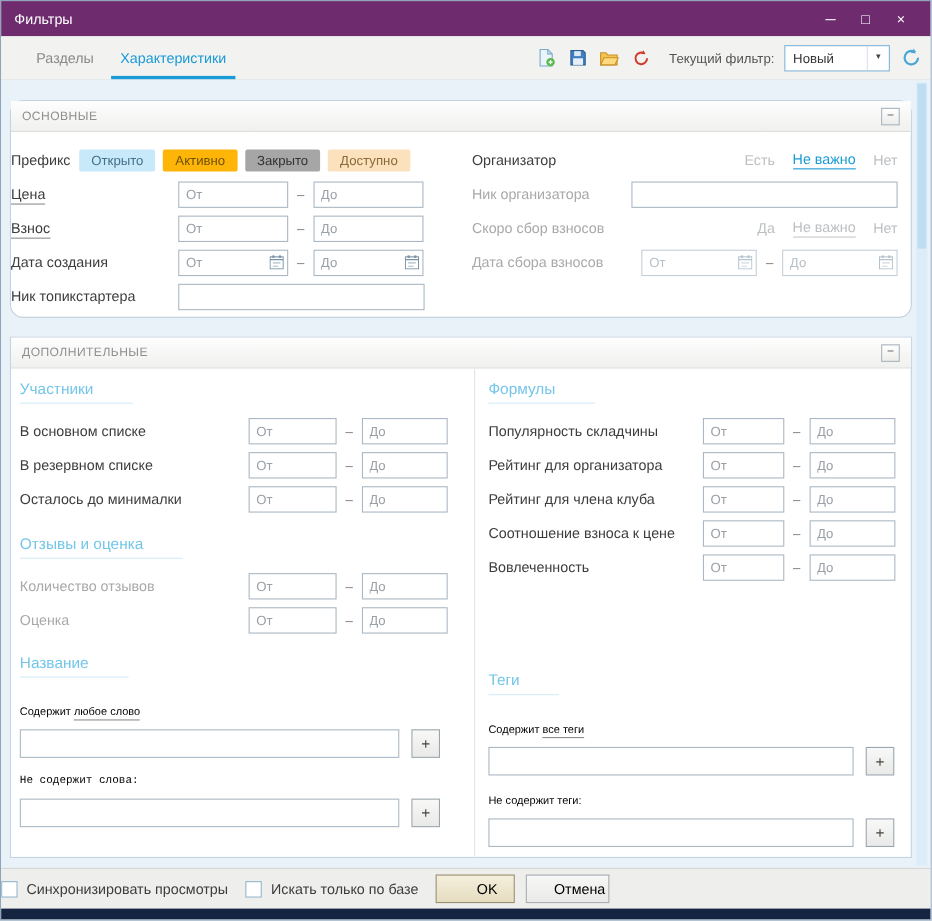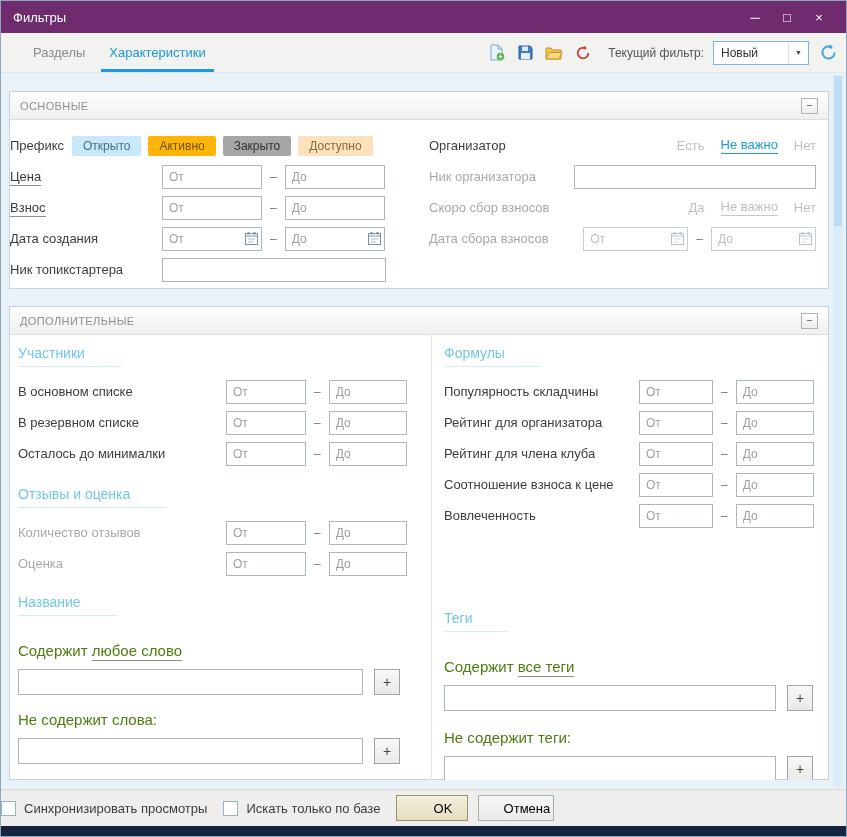--- a/index.html
+++ b/index.html
@@ -20,21 +20,21 @@
   .tab.active::after { content:""; position:absolute; left:4px; right:4px; bottom:0; height:3px; background:var(--accent,#1a9ad6); }
   .tab-tools { margin-left:auto; display:flex; align-items:center; gap:9px; padding-right:8px; }
   .toolicon { width:20px; height:20px; display:flex; align-items:center; justify-content:center; }
   .cur-filter-label { font-size:12px; color:#555; margin-left:6px; }
   .filter-select { width:96px; height:24px; background:#fff; border:1px solid #82b3d6; display:flex; align-items:center; font-size:12px; color:#333; padding-left:7px; }
   .filter-select .arrow { margin-left:auto; font-size:7px; color:#444; padding:0 6px; border-left:1px solid #d7e2ea; align-self:stretch; display:flex; align-items:center; }
 
   
   .content { position:absolute; top:72px; left:0; right:0; bottom:47px; background:#e9f2f9; }
   .section { position:absolute; left:8px; right:17px; background:#fff; border:1px solid #c3d3df; }
-  .sec-basic { top:18px; height:198px; }
+  .sec-basic { top:18px; height:198px;border-radius:12px; }
   .sec-add { top:233px; height:474px; }
   .sec-header { height:28px; background:linear-gradient(#fefefe,#f0f0ee); border-bottom:1px solid #dddddb; display:flex; align-items:center; padding:0 10px; }
   .sec-title { font-size:11px; color:#8f8f8f; letter-spacing:.4px; }
   .collapse-btn { margin-left:auto; width:17px; height:16px; border:1px solid #aab4bc; background:linear-gradient(#fff,#ececea); font-size:11px; color:#555; display:flex; align-items:center; justify-content:center; line-height:1; padding:0; }
 
   .basic-body { display:flex; padding:13px 12px 0 0; }
   .bcol-left { width:419px; }
   .bcol-right { flex:1; }
 
   .frow { display:flex; align-items:center; height:25px; margin-bottom:6px; }
@@ -70,27 +70,27 @@
   .opt-off { color:#bcbfc2; }
   .opt-on { color:var(--accent,#1a9ad6); border-bottom:1px solid var(--accent,#1a9ad6); padding-bottom:1px; }
   .opt-off-u { color:#bcbfc2; border-bottom:1px solid #c6c9cc; padding-bottom:1px; }
 
   
   .add-body { display:flex; height:445px; overflow:hidden; }
   .acol-left { width:422px; border-right:1px solid #e3e3e3; padding-left:8px; }
   .acol-right { flex:1; padding-left:12px; padding-right:12px; }
   .subhead { display:inline-block; font-size:14px; color:#74c6e9; padding:0 36px 5px 0; border-bottom:1px solid #d5ecf7; margin-top:10px; margin-bottom:12px; }
   .mt14 { margin-top:14px; } .mt12 { margin-top:12px; } .mt76 { margin-top:76px; }
-  .word-label { font-size:15px; color:#4d7c0f; margin-top:14px; }
+  .word-label { font-size:10px; color:#000000; margin-top:14px; }
   .ulink { border-bottom:1px solid #8d8d8d; padding-bottom:1px; }
   .inprow { display:flex; align-items:center; margin-top:10px; }
   .inp-big { height:26px; }
   .wl345 { width:345px; } .wl332 { width:332px; }
   .plus-btn { width:26px; height:26px; margin-left:11px; border:1px solid #9aa5ad; background:linear-gradient(#f8f8f6,#e9e9e7); font-size:14px; color:#444; line-height:1; cursor:default; }
-  .mt16 { margin-top:16px; } .mt18 { margin-top:18px; }
+  .mt16 { margin-top:16px;font-family:Liberation Mono, monospace; } .mt18 { margin-top:18px; }
 
   
   .scrollbar { position:absolute; top:2px; bottom:2px; right:3px; width:10px; background:#dcedf9; }
   .scroll-thumb { position:absolute; top:1px; left:1px; right:1px; height:150px; background:#bfddf2; }
 
   
   .footer { position:absolute; left:0; right:0; bottom:10px; height:37px; background:#eeeeec; border-top:1px solid #d7d7d5; display:flex; align-items:center; justify-content:flex-start; padding-right:9px; }
   .chkgroup { display:flex; align-items:center; gap:8px; margin-right:16px; }
   .checkbox { width:15px; height:15px; background:#fff; border:1px solid #93b4ca; flex-shrink:0; }
   .chklabel { font-size:13px; color:#3d3d3d; }

